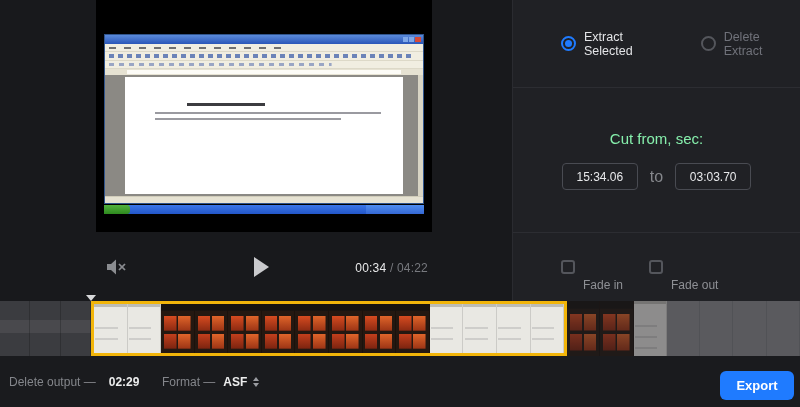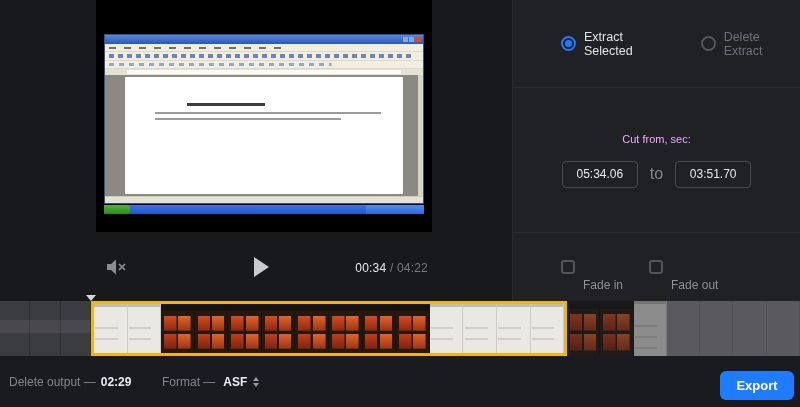--- a/index.html
+++ b/index.html
@@ -57,21 +57,21 @@
   .panel { position:absolute; left:512px; top:0; width:288px; height:301px; background:#202125; border-left:1px solid #2a2b30; }
   .sec-radios { height:88px; border-bottom:1px solid #2c2d32; display:flex; align-items:center; padding-left:48px; gap:28px; }
   .radio-item { display:flex; align-items:center; gap:8px; cursor:pointer; }
   .radio { width:15px; height:15px; border-radius:50%; border:2px solid #54565c; position:relative; flex:none; }
   .radio.on { border-color:var(--accent); }
   .radio.on::after { content:""; position:absolute; inset:2px; border-radius:50%; background:var(--accent); }
   .radio-label { font-size:12.5px; color:#70727a; }
   .radio-item.on .radio-label { color:#e3e4e7; }
 
   .sec-cut { height:145px; border-bottom:1px solid #2c2d32; display:flex; flex-direction:column; align-items:center; justify-content:center; gap:16px; }
-  .cut-label { font-size:11px; color:#f0abfc; }
+  .cut-label { font-size:15px; color:#86efac; }
   .cut-row { display:flex; align-items:center; gap:12px; }
   .cut-input { width:76px; height:27px; border:1px solid #494b52; border-radius:4px; background:transparent; color:#e8e9eb; font-size:12px; text-align:center; display:flex; align-items:center; justify-content:center; cursor:text; }
   .to-word { font-size:16px; color:#85878c; }
 
   .sec-fade { height:67px; display:flex; align-items:center; padding-left:48px; gap:26px; }
   .check-item { display:flex; align-items:center; gap:8px; cursor:pointer; }
   .checkbox { width:14px; height:14px; border:2px solid #54565c; border-radius:3px; flex:none; }
   .check-label { font-size:12px; color:#8e9095;margin-top:37px; }
 
   
@@ -95,21 +95,21 @@
         linear-gradient(#c23f1c,#7c2410), linear-gradient(#e0652a,#9c3415);
       background-size:100% 14%, 38% 30%, 38% 30%, 38% 30%, 38% 30%;
       background-position:0 0, 14% 34%, 86% 34%, 14% 86%, 86% 86%;
       background-repeat:no-repeat; }
   .playhead { position:absolute; left:91px; top:295px; width:0; height:0;
       border-left:5px solid transparent; border-right:5px solid transparent; border-top:6px solid #d7d8da; transform:translateX(-50%); }
 
   
   .footer { position:absolute; left:0; top:356px; width:800px; height:51px; background:#1a1b1e; }
   .final-output { position:absolute; left:9px; top:19px; font-size:12px; color:#84868b; }
-  .final-output .val { color:#eceded; font-weight:700; margin-left:5px; }
+  .final-output .val { color:#eceded; font-weight:700; margin-left:13px; }
   .format { position:absolute; left:124px; top:19px; font-size:12px; color:#84868b; display:flex; align-items:center; cursor:pointer;margin-left:38px; }
   .format .val { color:#eceded; font-weight:700; margin-left:8px; }
   .stepper { display:inline-flex; flex-direction:column; gap:2px; margin-left:6px; }
   .stepper i { width:0; height:0; border-left:3.5px solid transparent; border-right:3.5px solid transparent; display:block; }
   .stepper .up { border-bottom:4px solid #9a9ca1; }
   .stepper .dn { border-top:4px solid #9a9ca1; }
   .export-btn { position:absolute; right:6px; top:15px; width:74px; height:29px; border:none; border-radius:6px;
       background:var(--accent); color:#fff; font-size:13px; font-weight:700; font-family:"Liberation Sans",sans-serif; cursor:pointer; }
 </style>
 </head>
@@ -164,23 +164,23 @@
     </div>
     <div class="radio-item">
       <span class="radio"></span>
       <span class="radio-label">Delete Extract</span>
     </div>
   </div>
 
   <div class="sec-cut">
     <div class="cut-label">Cut from, sec:</div>
     <div class="cut-row">
-      <div class="cut-input">05:34.06</div>
+      <div class="cut-input">15:34.06</div>
       <span class="to-word">to</span>
-      <div class="cut-input">03:51.70</div>
+      <div class="cut-input">03:03.70</div>
     </div>
   </div>
 
   <div class="sec-fade">
     <div class="check-item">
       <span class="checkbox"></span>
       <span class="check-label">Fade in</span>
     </div>
     <div class="check-item">
       <span class="checkbox"></span>

